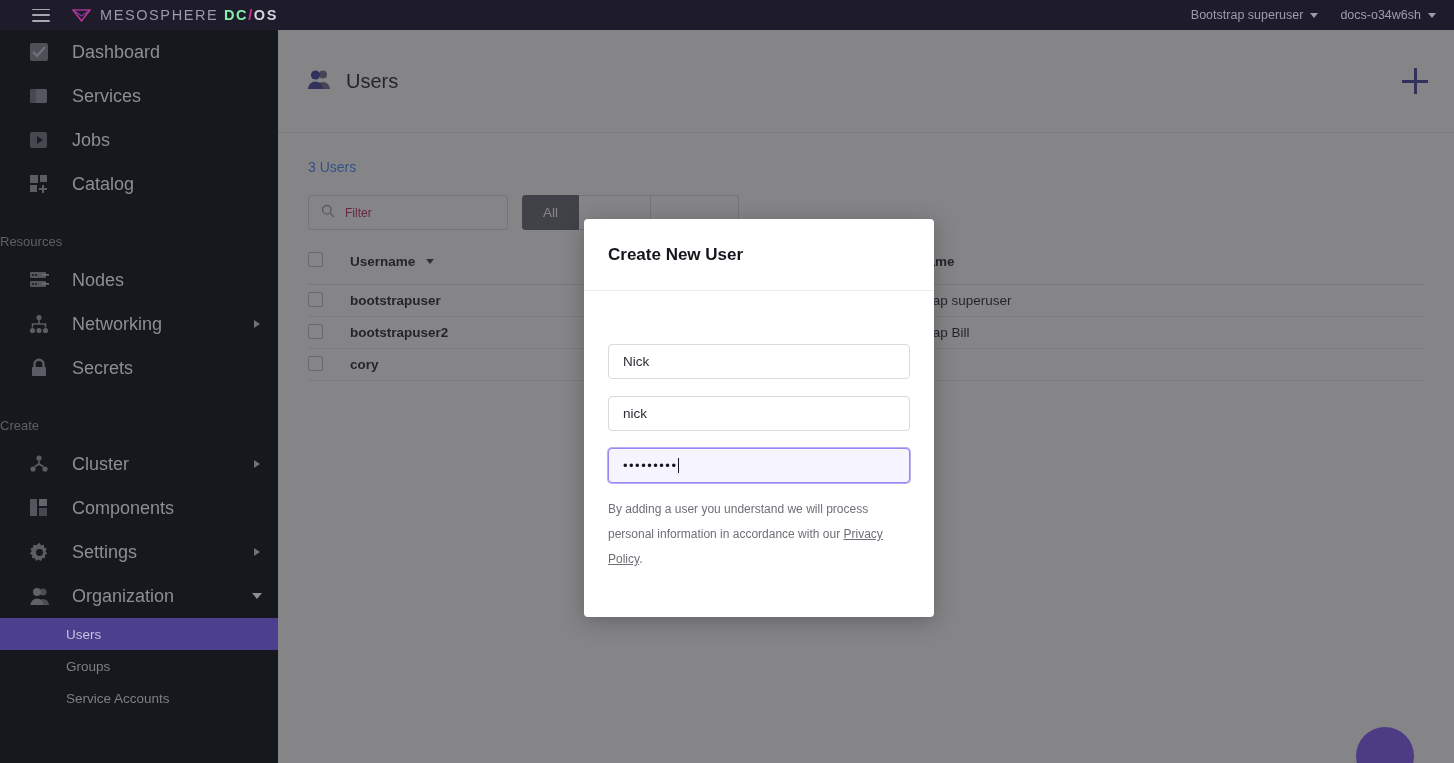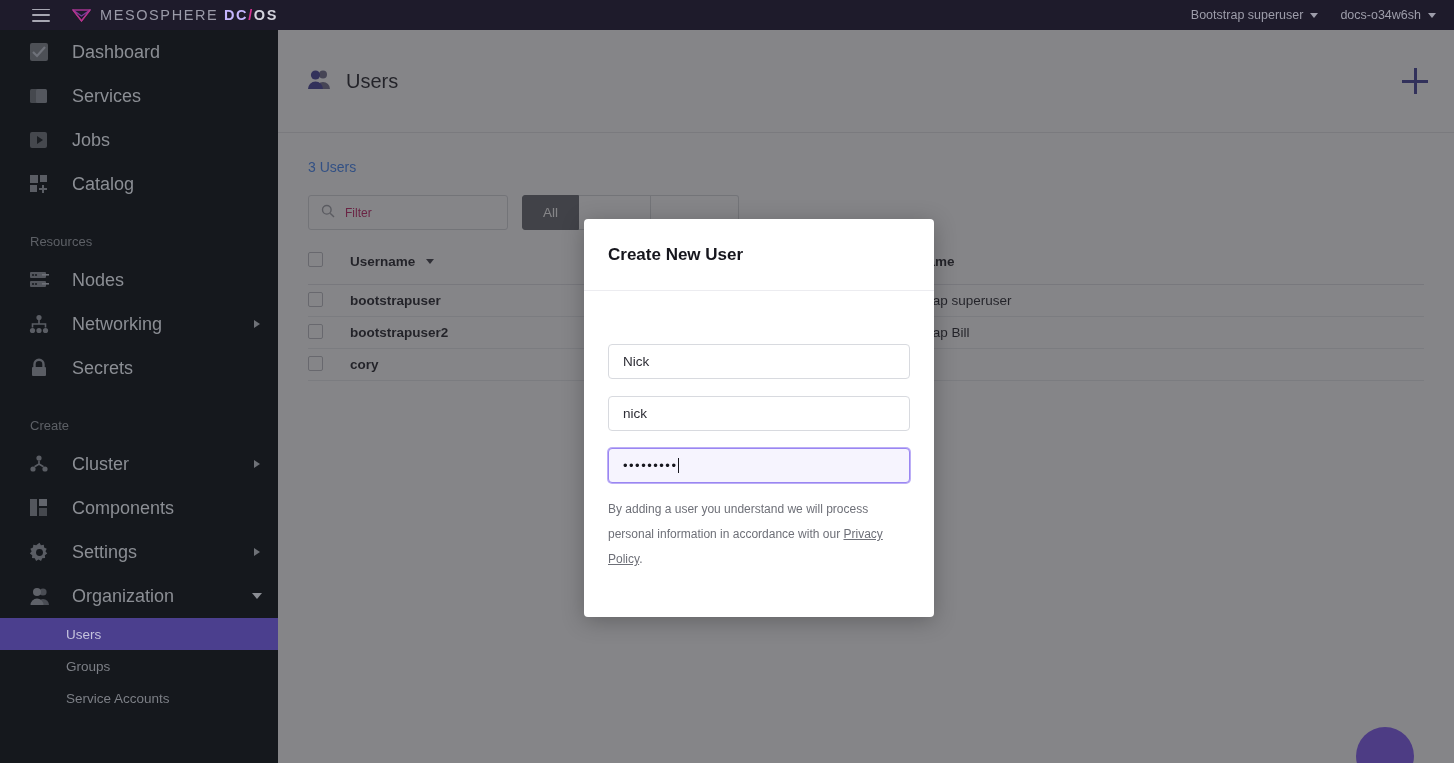--- a/index.html
+++ b/index.html
@@ -28,21 +28,21 @@
     cursor: pointer;
   }
   .hamburger span { display: block; height: 1.6px; background: #a7a7b2; border-radius: 1px; }
 
   .brand { display: flex; align-items: center; gap: 9px; }
   .brand-mark { width: 19px; height: 15px; }
   .brand-text {
     font-size: 14.5px; letter-spacing: 1.6px;
     color: #9a9aa8; font-weight: 400;
   }
-  .brand-text .dc { color: #c4b5fd; font-weight: 700; }
+  .brand-text .dc { color: #86efac; font-weight: 700; }
   .brand-text .slash { color: #d2338e; font-weight: 700; }
   .brand-text .os { color: #d4d4dd; font-weight: 700; }
 
   .topbar-right {
     margin-left: auto; display: flex; align-items: center;
     gap: 22px; padding-right: 18px;
   }
   .topbar-item {
     display: flex; align-items: center; gap: 7px;
     color: #9d9daa; font-size: 12.5px; cursor: pointer;
@@ -82,21 +82,21 @@
   }
   .nav-arrow-down {
     position: absolute; right: 16px;
     width: 0; height: 0;
     border-left: 5.5px solid transparent;
     border-right: 5.5px solid transparent;
     border-top: 6px solid #8b8e94;
   }
   .nav-section {
     color: #5d6066; font-size: 13px;
-    padding-left: 30px; margin-top: 22px; margin-bottom: 4px;
+    margin-top: 22px; margin-bottom: 4px;
     height: 26px; display: flex; align-items: center;
   }
   .sub-item {
     height: 32px; display: flex; align-items: center;
     padding-left: 66px; font-size: 13.5px; color: #7c7f86;
     cursor: pointer;
   }
   .sub-item.active { background: #4b3f8e; color: #c5c3dd; }
 
   

